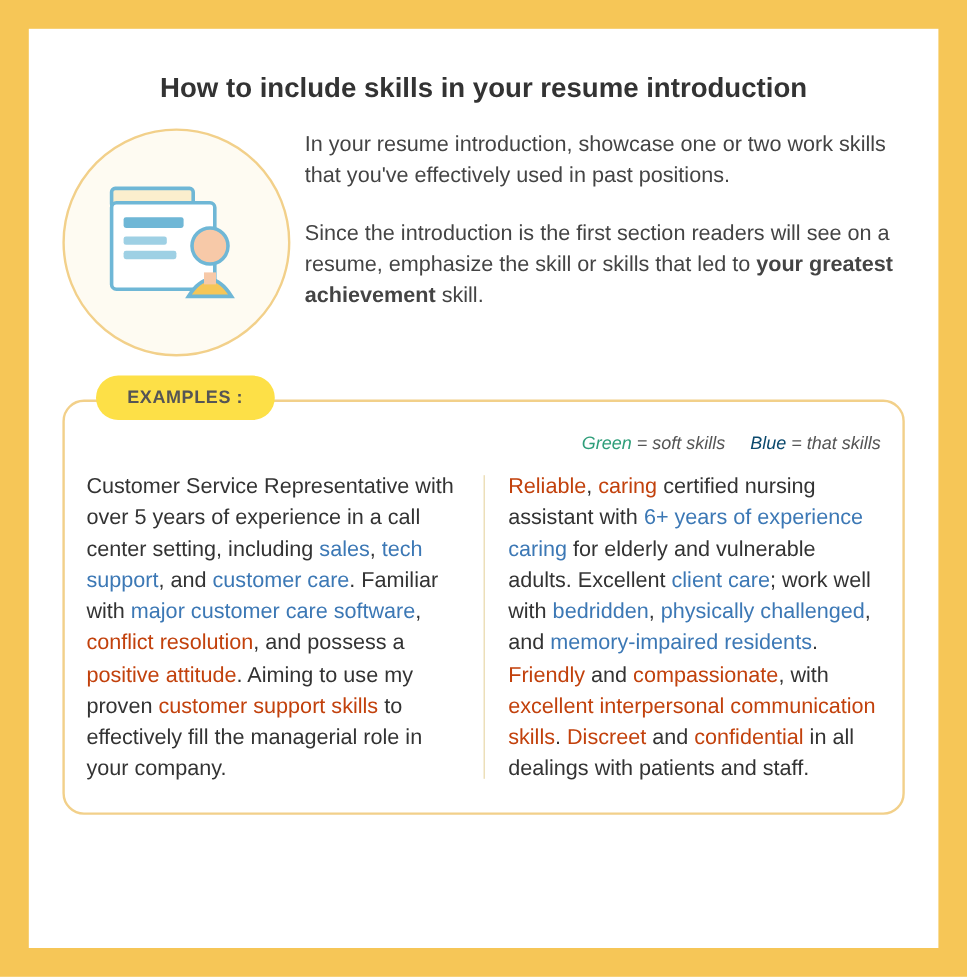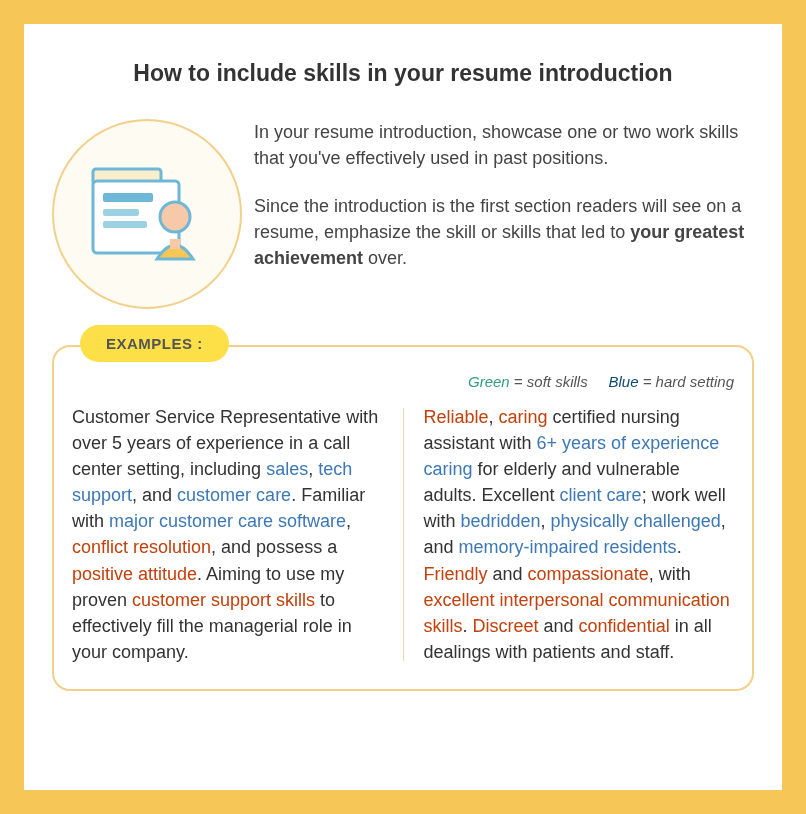--- a/index.html
+++ b/index.html
@@ -16,21 +16,21 @@
     width: 100%;
     height: 100%;
     padding: 18px 28px 0 28px;
     position: relative;
   }
   .title {
     text-align: center;
     font-size: 23px;
     font-weight: 700;
     color: #333;
-    margin: 18px 0 32px 0;
+    margin: 18px 0 20px 0;
   }
   .intro-row {
     display: flex;
     align-items: flex-start;
     gap: 12px;
     margin-bottom: 36px;
   }
   .icon-circle {
     flex: 0 0 190px;
     height: 190px;
@@ -115,32 +115,32 @@
         <rect x="16" y="62" width="44" height="7" rx="2" fill="#9ed0e4"></rect>
 
         <circle cx="88" cy="58" r="15" fill="#f7c9a8" stroke="#6fb7d6" stroke-width="3"></circle>
         <path d="M70 100 q18 -28 36 0 Z" fill="#f6c657" stroke="#6fb7d6" stroke-width="3"></path>
         <rect x="83" y="80" width="10" height="10" fill="#f7c9a8"></rect>
       </svg>
     </div>
     <div class="intro-text">
       <p>In your resume introduction, showcase one or two work skills that you've effectively used in past positions.</p>
       <p>
-        <span>Since the introduction is the first section readers will see on a resume, emphasize the skill or skills that led to </span><strong>your greatest achievement</strong><span> over.</span>
+        <span>Since the introduction is the first section readers will see on a resume, emphasize the skill or skills that led to </span><strong>your greatest achievement</strong><span> skill.</span>
       </p>
     </div>
   </div>
 
   <div class="examples-wrap">
     <div class="examples-label">EXAMPLES :</div>
 
     <div class="legend">
       <span class="green-l">Green</span><span> = soft skills</span>
       &nbsp;&nbsp;&nbsp;
-      <span class="blue-l">Blue</span><span> = hard setting</span>
+      <span class="blue-l">Blue</span><span> = that skills</span>
     </div>
 
     <div class="cols">
       <div class="col">
         <strong>Customer Service Representative</strong><span> with over 5 years of experience in a call center setting, including </span><span class="s-blue">sales</span><span>, </span><span class="s-blue">tech support</span><span>, and </span><span class="s-blue">customer care</span><span>. Familiar with </span><span class="s-blue">major customer care software</span><span>, </span><span class="s-green">conflict resolution</span><span>, and possess a </span><span class="s-green">positive attitude</span><span>. Aiming to use my proven </span><span class="s-green">customer support skills</span><span> to effectively fill the managerial role in your company.</span>
       </div>
 
       <div class="divider"></div>
 
       <div class="col">

